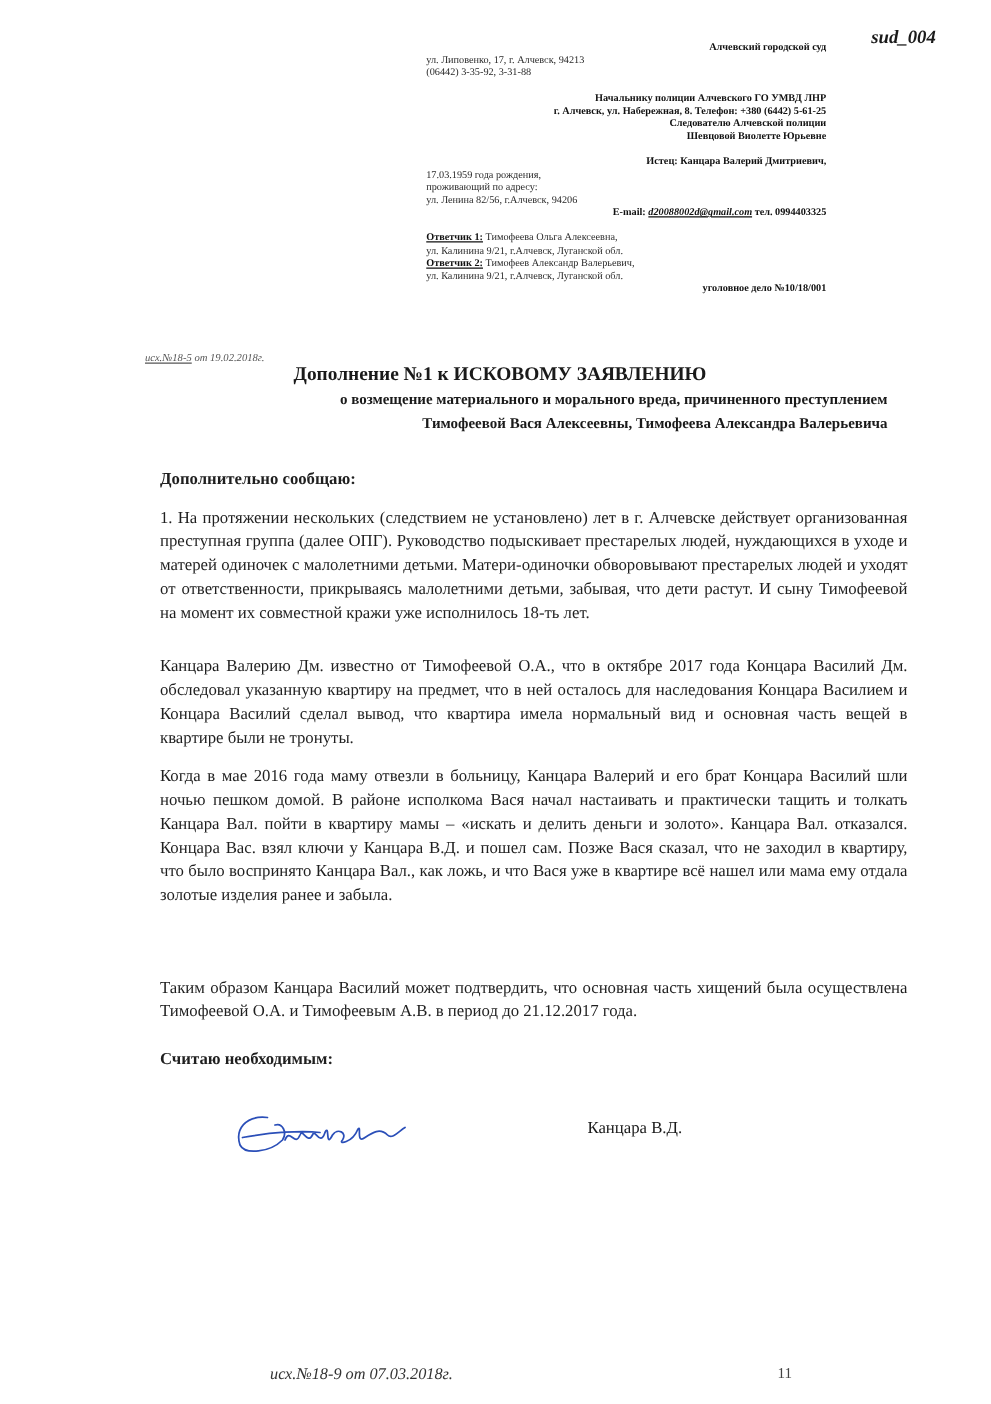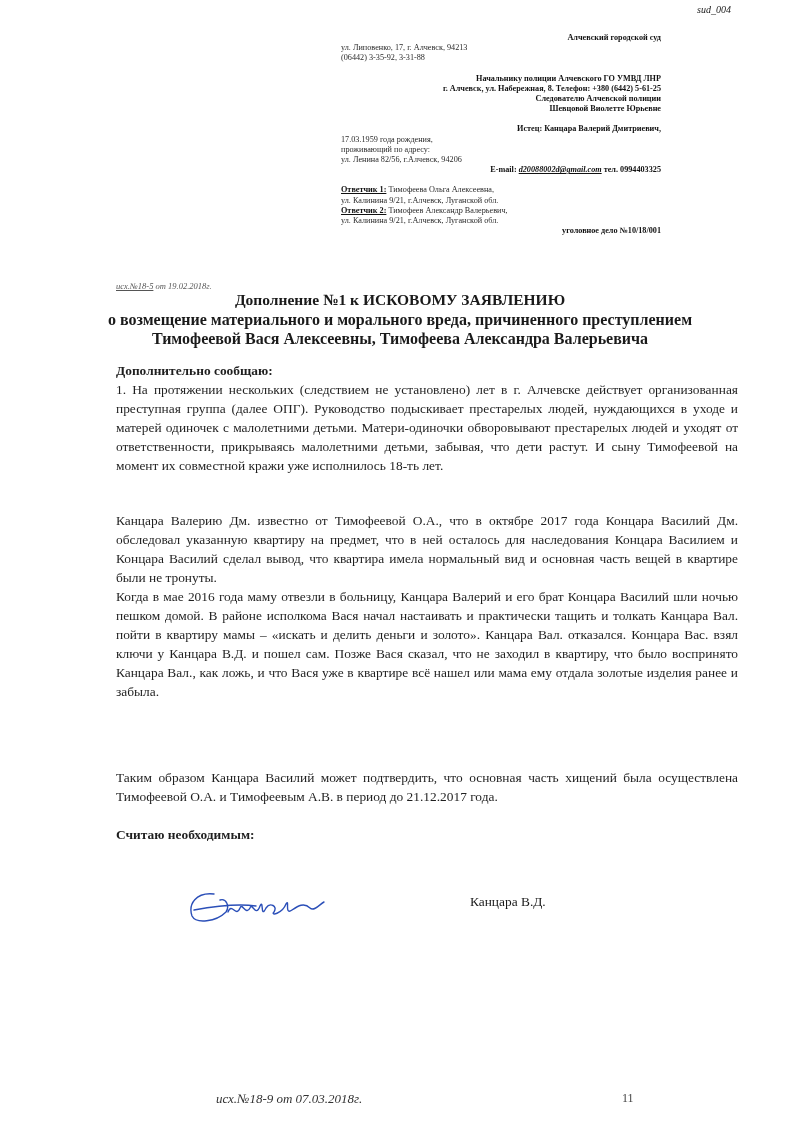--- a/index.html
+++ b/index.html
@@ -1,29 +1,29 @@
 <!DOCTYPE html>
 <html><head>
 <meta charset="utf-8">
 <style>
   html, body { margin:0; padding:0; background:#ffffff; }
   body { width:793px; height:1123px; position:relative; overflow:hidden; font-family:"Liberation Serif", serif; color:#1a1a1a; }
-  .docid { position:absolute; left:697px; top:4px; font-size:10px; font-weight:normal; font-style:italic; }
+  .docid { position:absolute; left:697px; top:22px; font-size:15px; font-weight:bold; font-style:italic; }
   .addr { position:absolute; left:341px; top:33px; width:320px; font-size:8.2px; line-height:10.2px; color:#2a2a2a; }
   .addr .b { font-weight:bold; color:#111;text-align:right; }
   .addr .gap { height:10px; }
   .addr u { text-decoration:underline; }
   .addr .mail { font-style:italic; text-decoration:underline; }
   .refnote { position:absolute; left:116px; top:281px; font-size:8.5px; font-style:italic; color:#555; }
   .refnote .u { text-decoration:underline; }
   .title { position:absolute; left:90px; top:290px; width:620px; text-align:center; font-weight:bold; }
   .title .t1 { font-size:15.5px; line-height:20px; }
-  .title .t2 { font-size:16px; line-height:19px; }
+  .title .t2 { font-size:12px; line-height:19px;text-align:right; }
   .body { position:absolute; left:116px; width:622px; font-size:13.4px; line-height:19px; text-align:justify; color:#1f1f1f; }
-  .body p { margin:0; text-indent:0; }
+  .body p { margin:12px; text-indent:0; }
   .hdr { font-weight:bold; }
   .sigblock { position:absolute; left:186px; top:888px; width:400px; height:40px; }
   .signature { position:absolute; left:0; top:0; }
   .signame { position:absolute; left:260px; top:6px; font-size:13.4px;margin-left:24px; }
   .footer { position:absolute; left:216px; top:1091px; font-size:13px; font-style:italic; color:#333; }
   .pagenum { position:absolute; left:622px; top:1091px; font-size:12px; color:#444; }
 </style>
 </head>
 <body>
 

